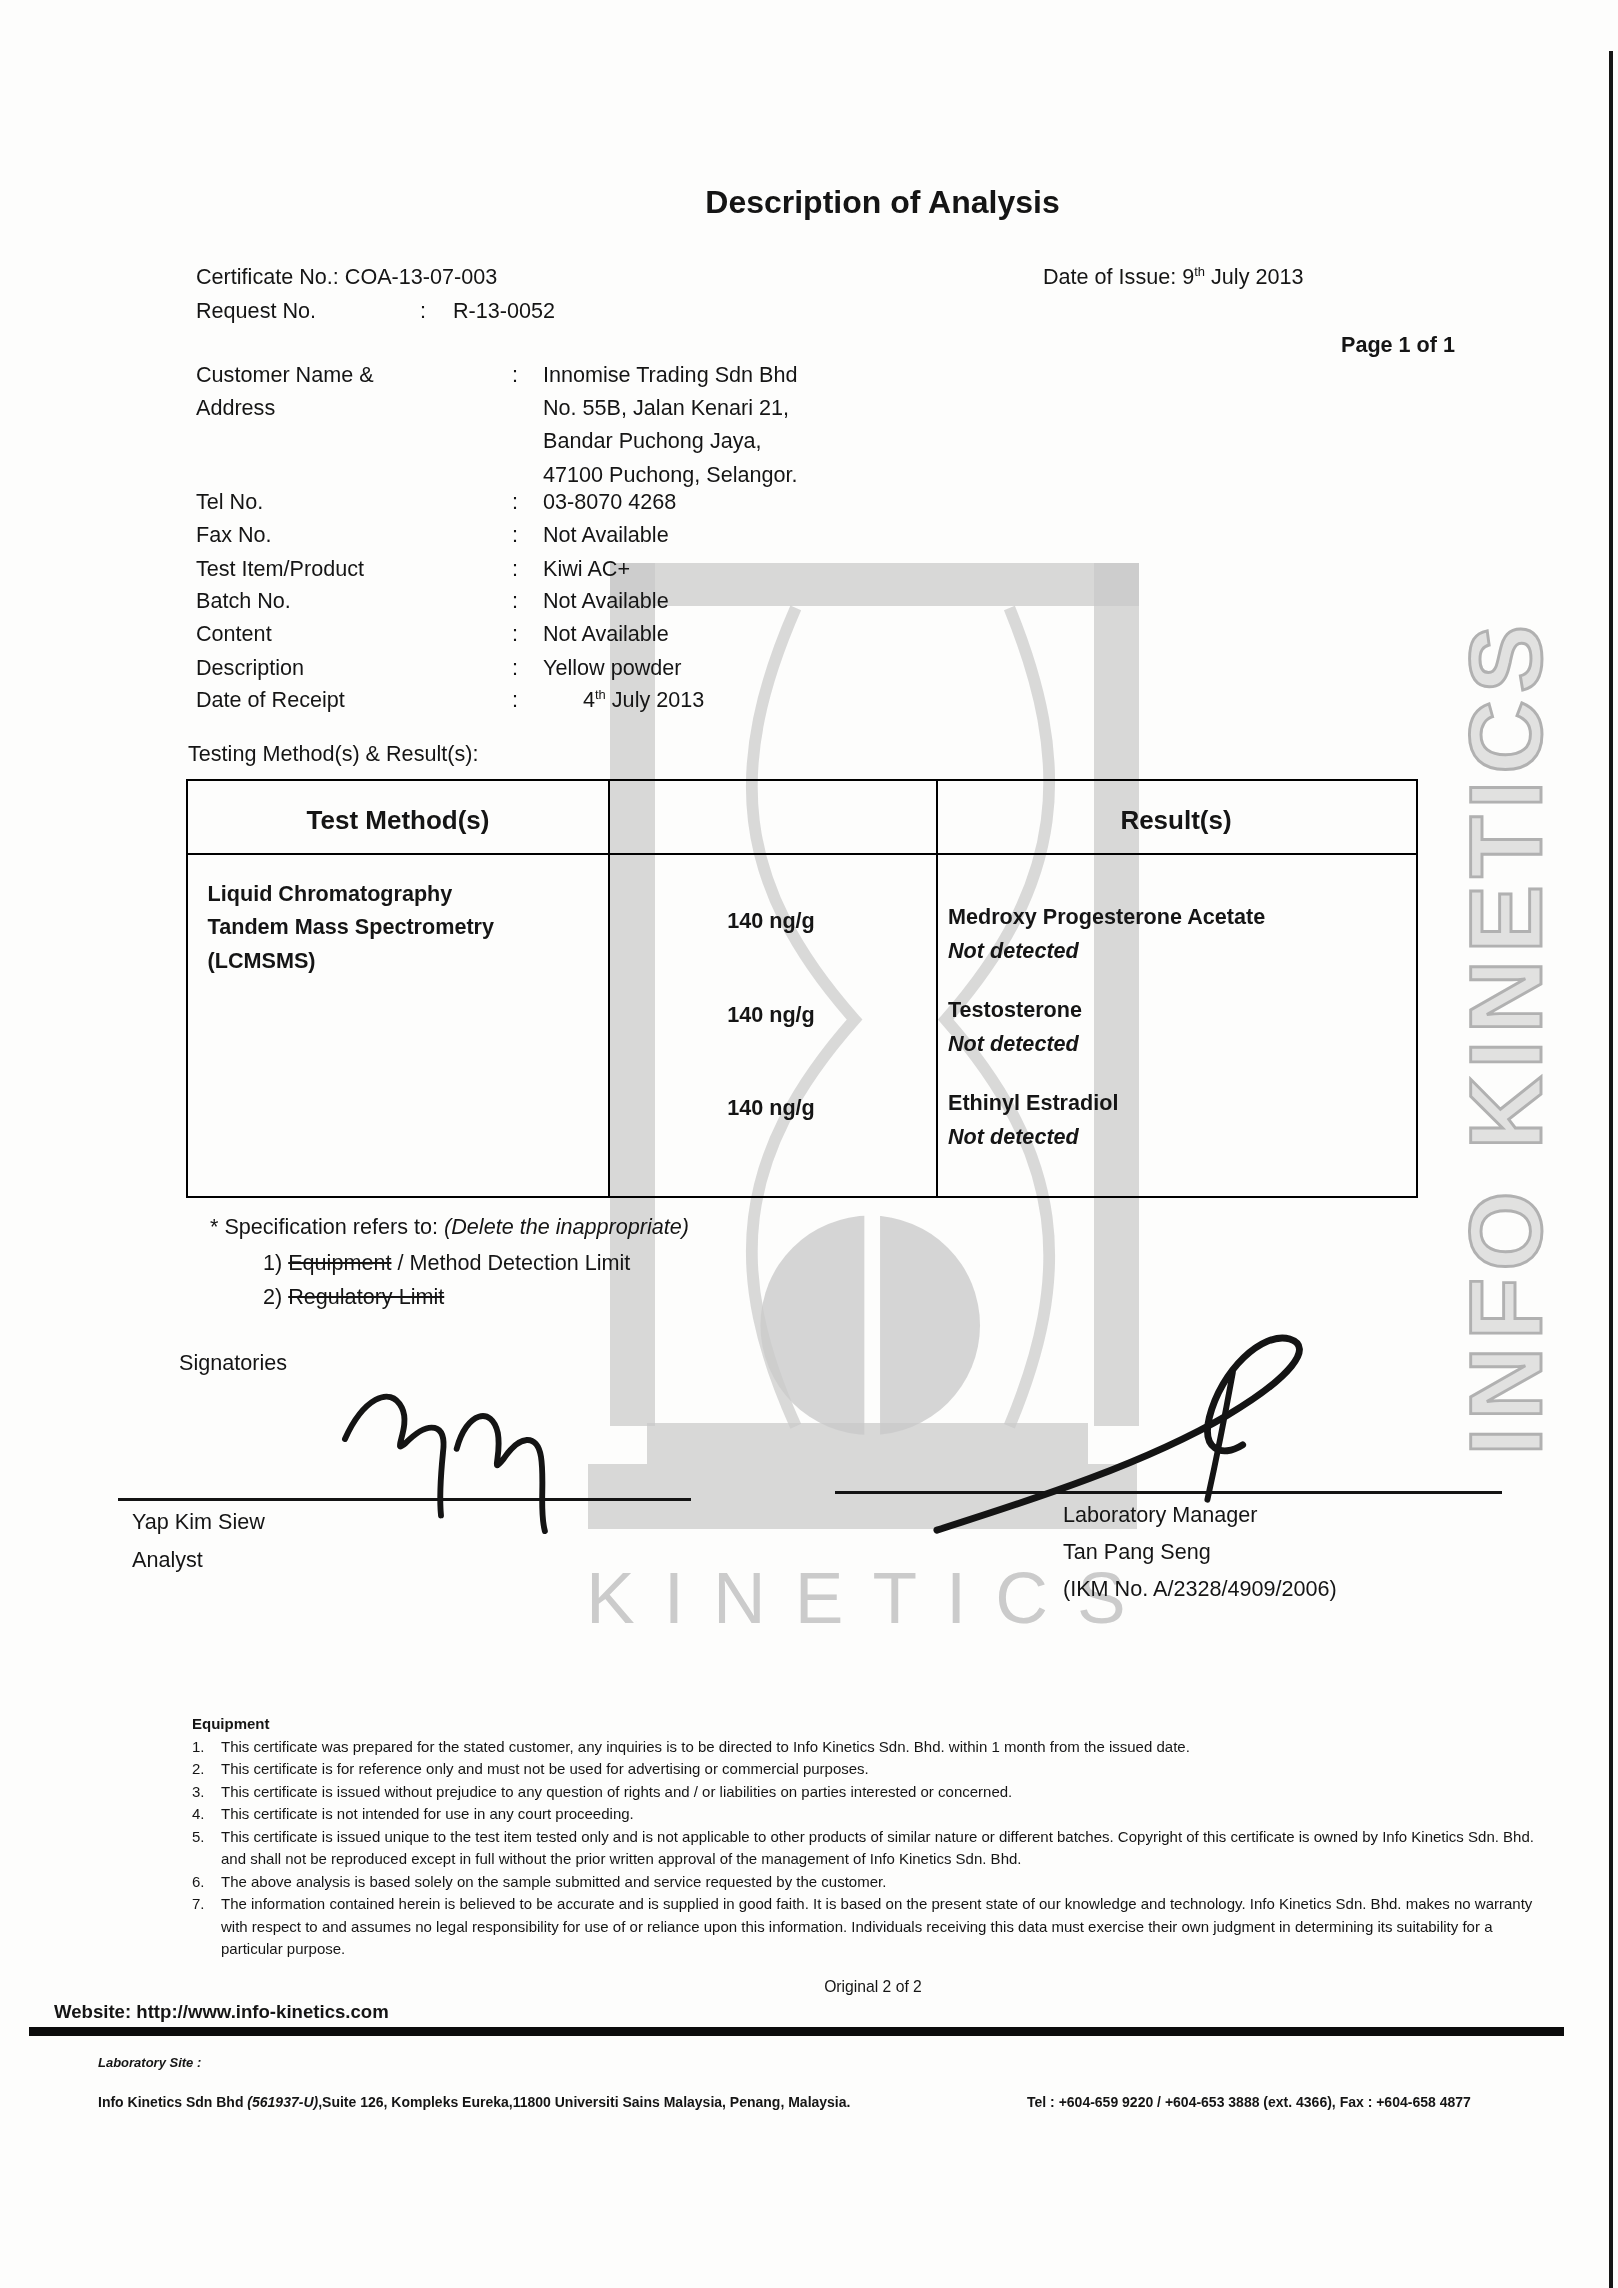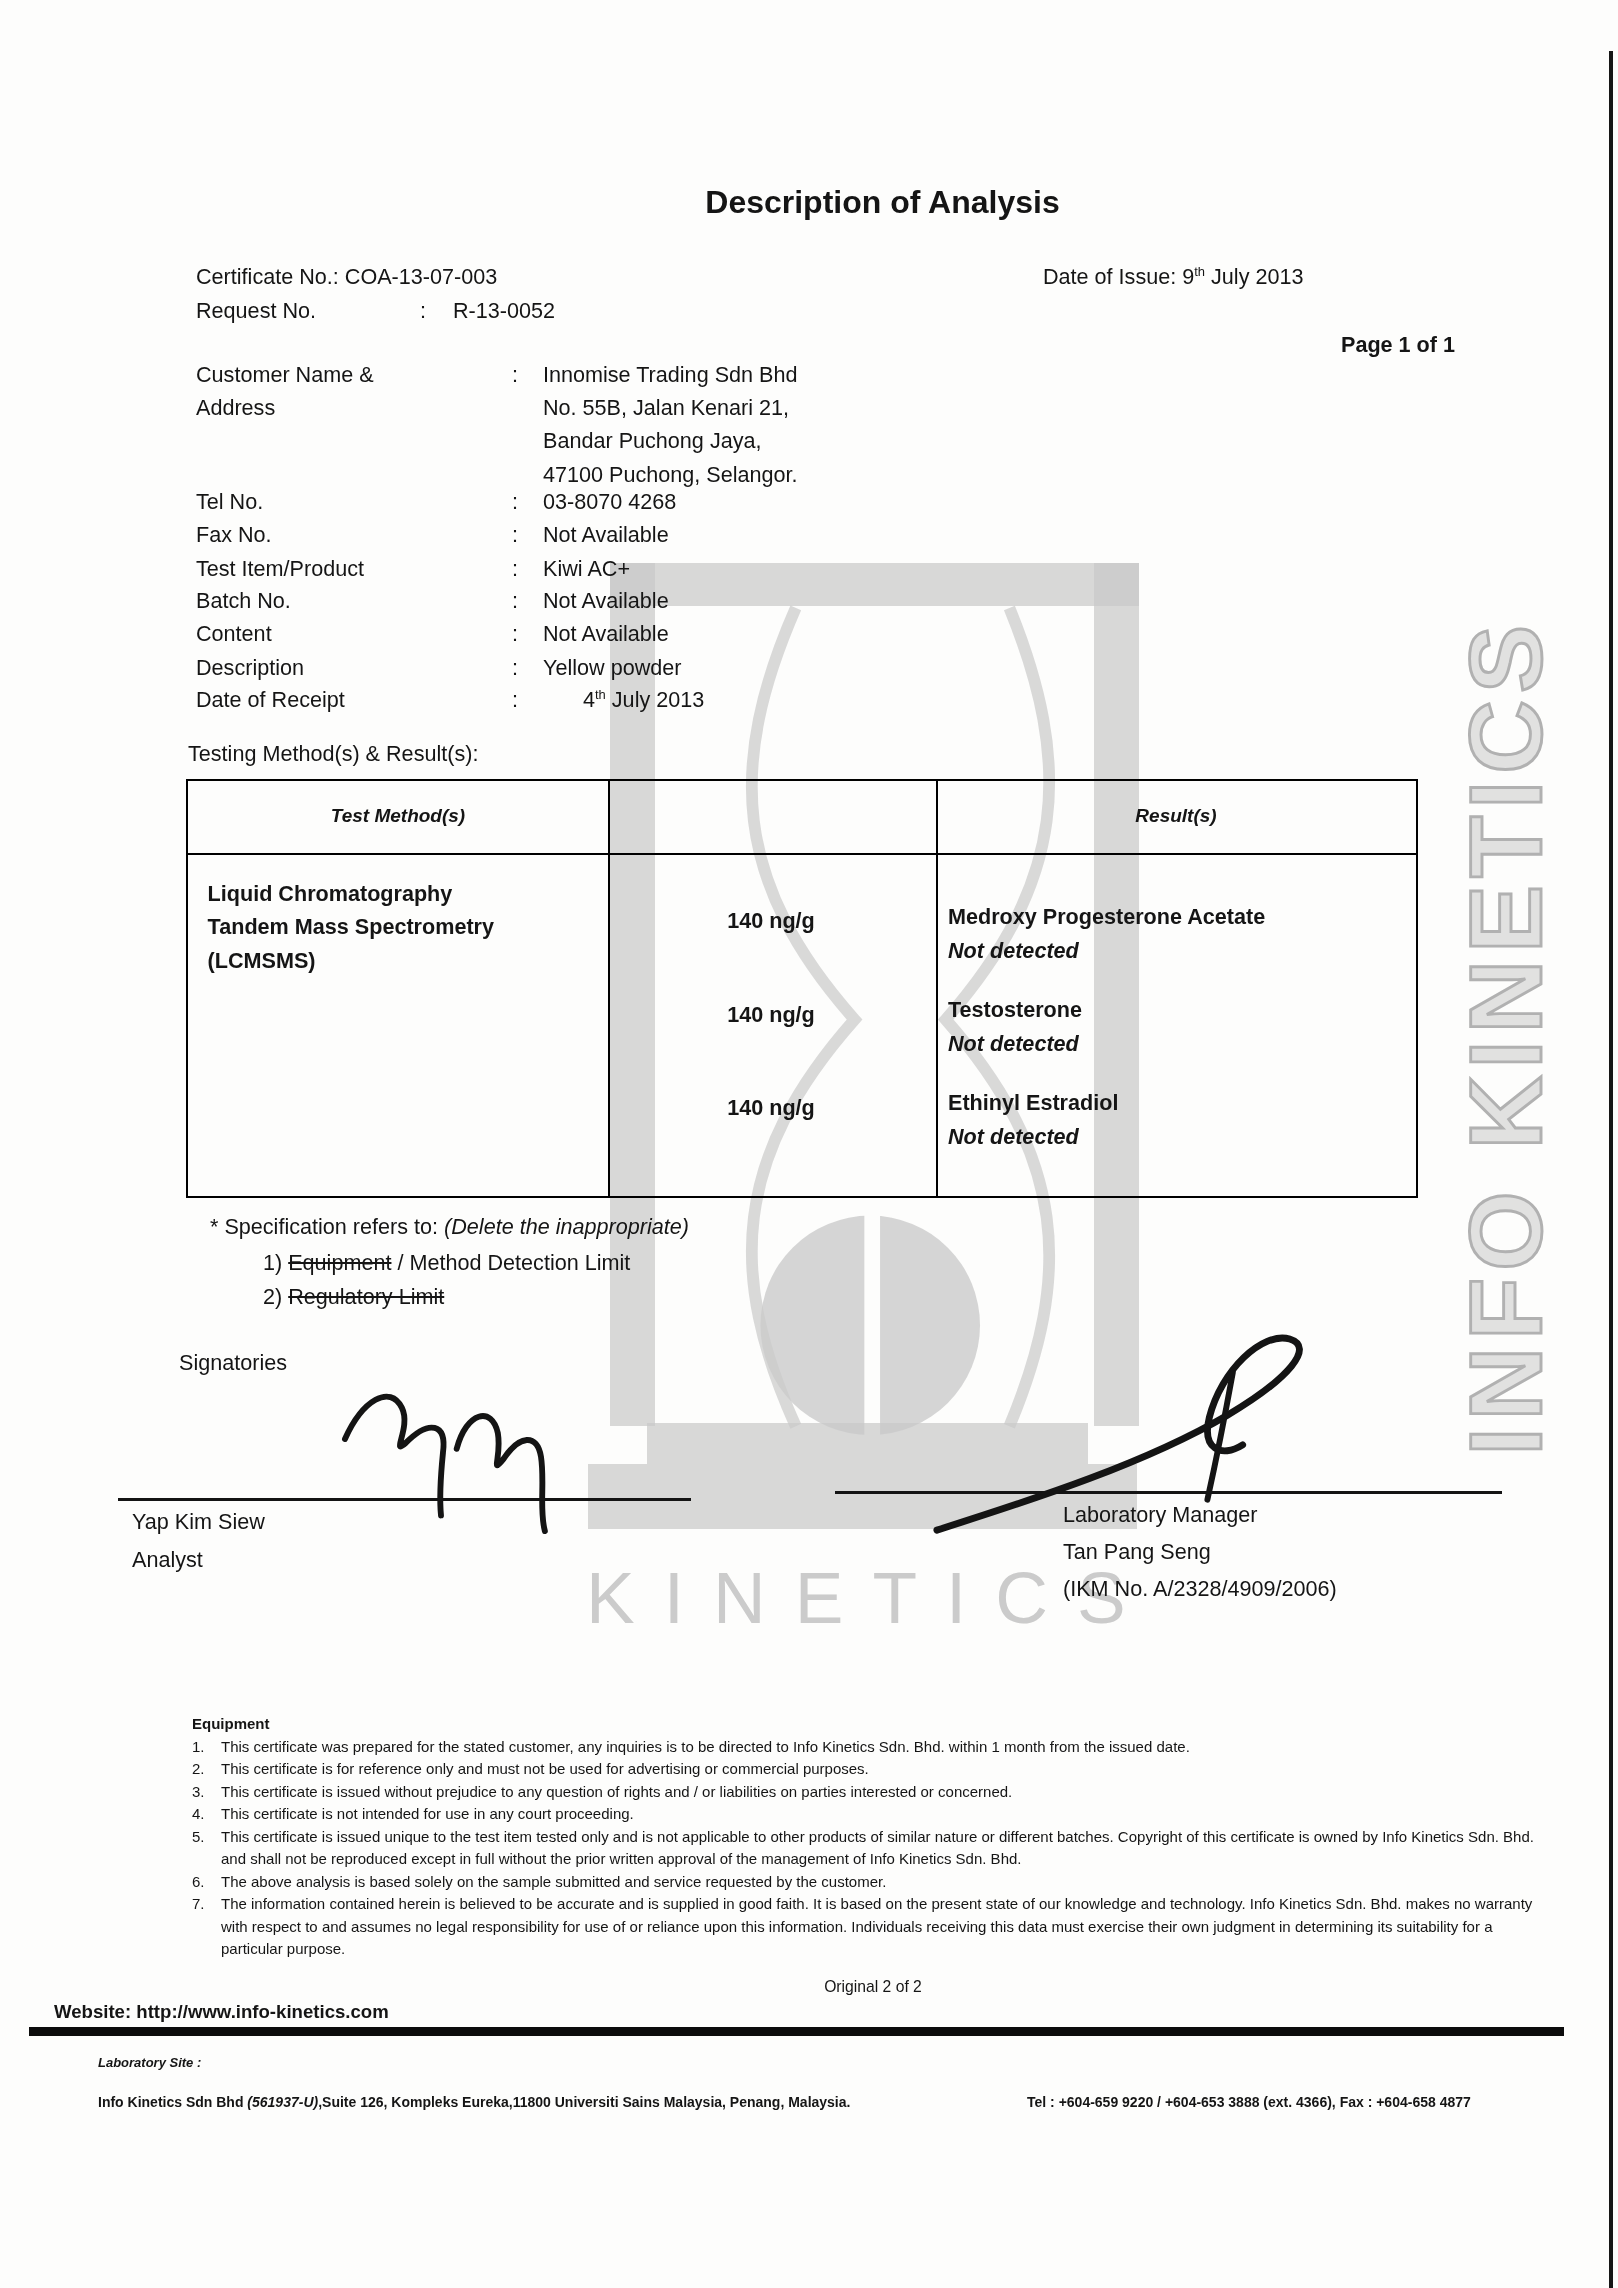--- a/index.html
+++ b/index.html
@@ -20,22 +20,22 @@
   .wm-side{position:absolute;left:1506px;top:1037px;transform:translate(-50%,-50%) rotate(-90deg);
            white-space:nowrap;font-size:102px;font-weight:bold;letter-spacing:6.9px;
            color:#dedede;-webkit-text-stroke:2.9px #a9a9a9;opacity:.9;}
   
   .content{position:absolute;inset:0;z-index:2;}
   .t22{font-size:21.6px;}
   .title{font-size:32px;font-weight:bold;text-align:center;}
   .tbl{position:absolute;left:186px;top:779px;width:1228px;height:415px;border:2px solid #000;}
   .tbl .vline{position:absolute;top:0;bottom:0;width:2px;background:#000;}
   .tbl .hline{position:absolute;left:0;right:0;height:2px;background:#000;}
-  .hdr{position:absolute;top:0;height:72px;font-size:19px;font-weight:bold;text-align:center;
-       padding-top:23.5px;box-sizing:border-box;font-style:italic;}
+  .hdr{position:absolute;top:0;height:72px;font-size:26px;font-weight:bold;text-align:center;
+       padding-top:23.5px;box-sizing:border-box;}
   .spec{position:absolute;font-size:21.6px;font-weight:bold;width:326px;text-align:center;}
   .res-name{position:absolute;left:760px;font-size:21.6px;font-weight:bold;}
   .res-val{position:absolute;left:760px;font-size:21.6px;font-weight:bold;font-style:italic;}
   .disc{position:absolute;left:192px;top:1713px;width:1372px;font-size:15px;line-height:22.5px;}
   .disc-item{display:flex;}
   .disc-num{width:29px;flex:0 0 29px;}
   .sig-svg{position:absolute;inset:0;z-index:3;pointer-events:none;}
   .uline{position:absolute;height:2.9px;background:#141414;}
   .rule{position:absolute;left:29px;top:2027px;width:1535px;height:8.8px;background:#0c0c0c;}
   .edge{position:absolute;left:1609px;top:51px;width:3.9px;height:2238px;background:#161616;}

